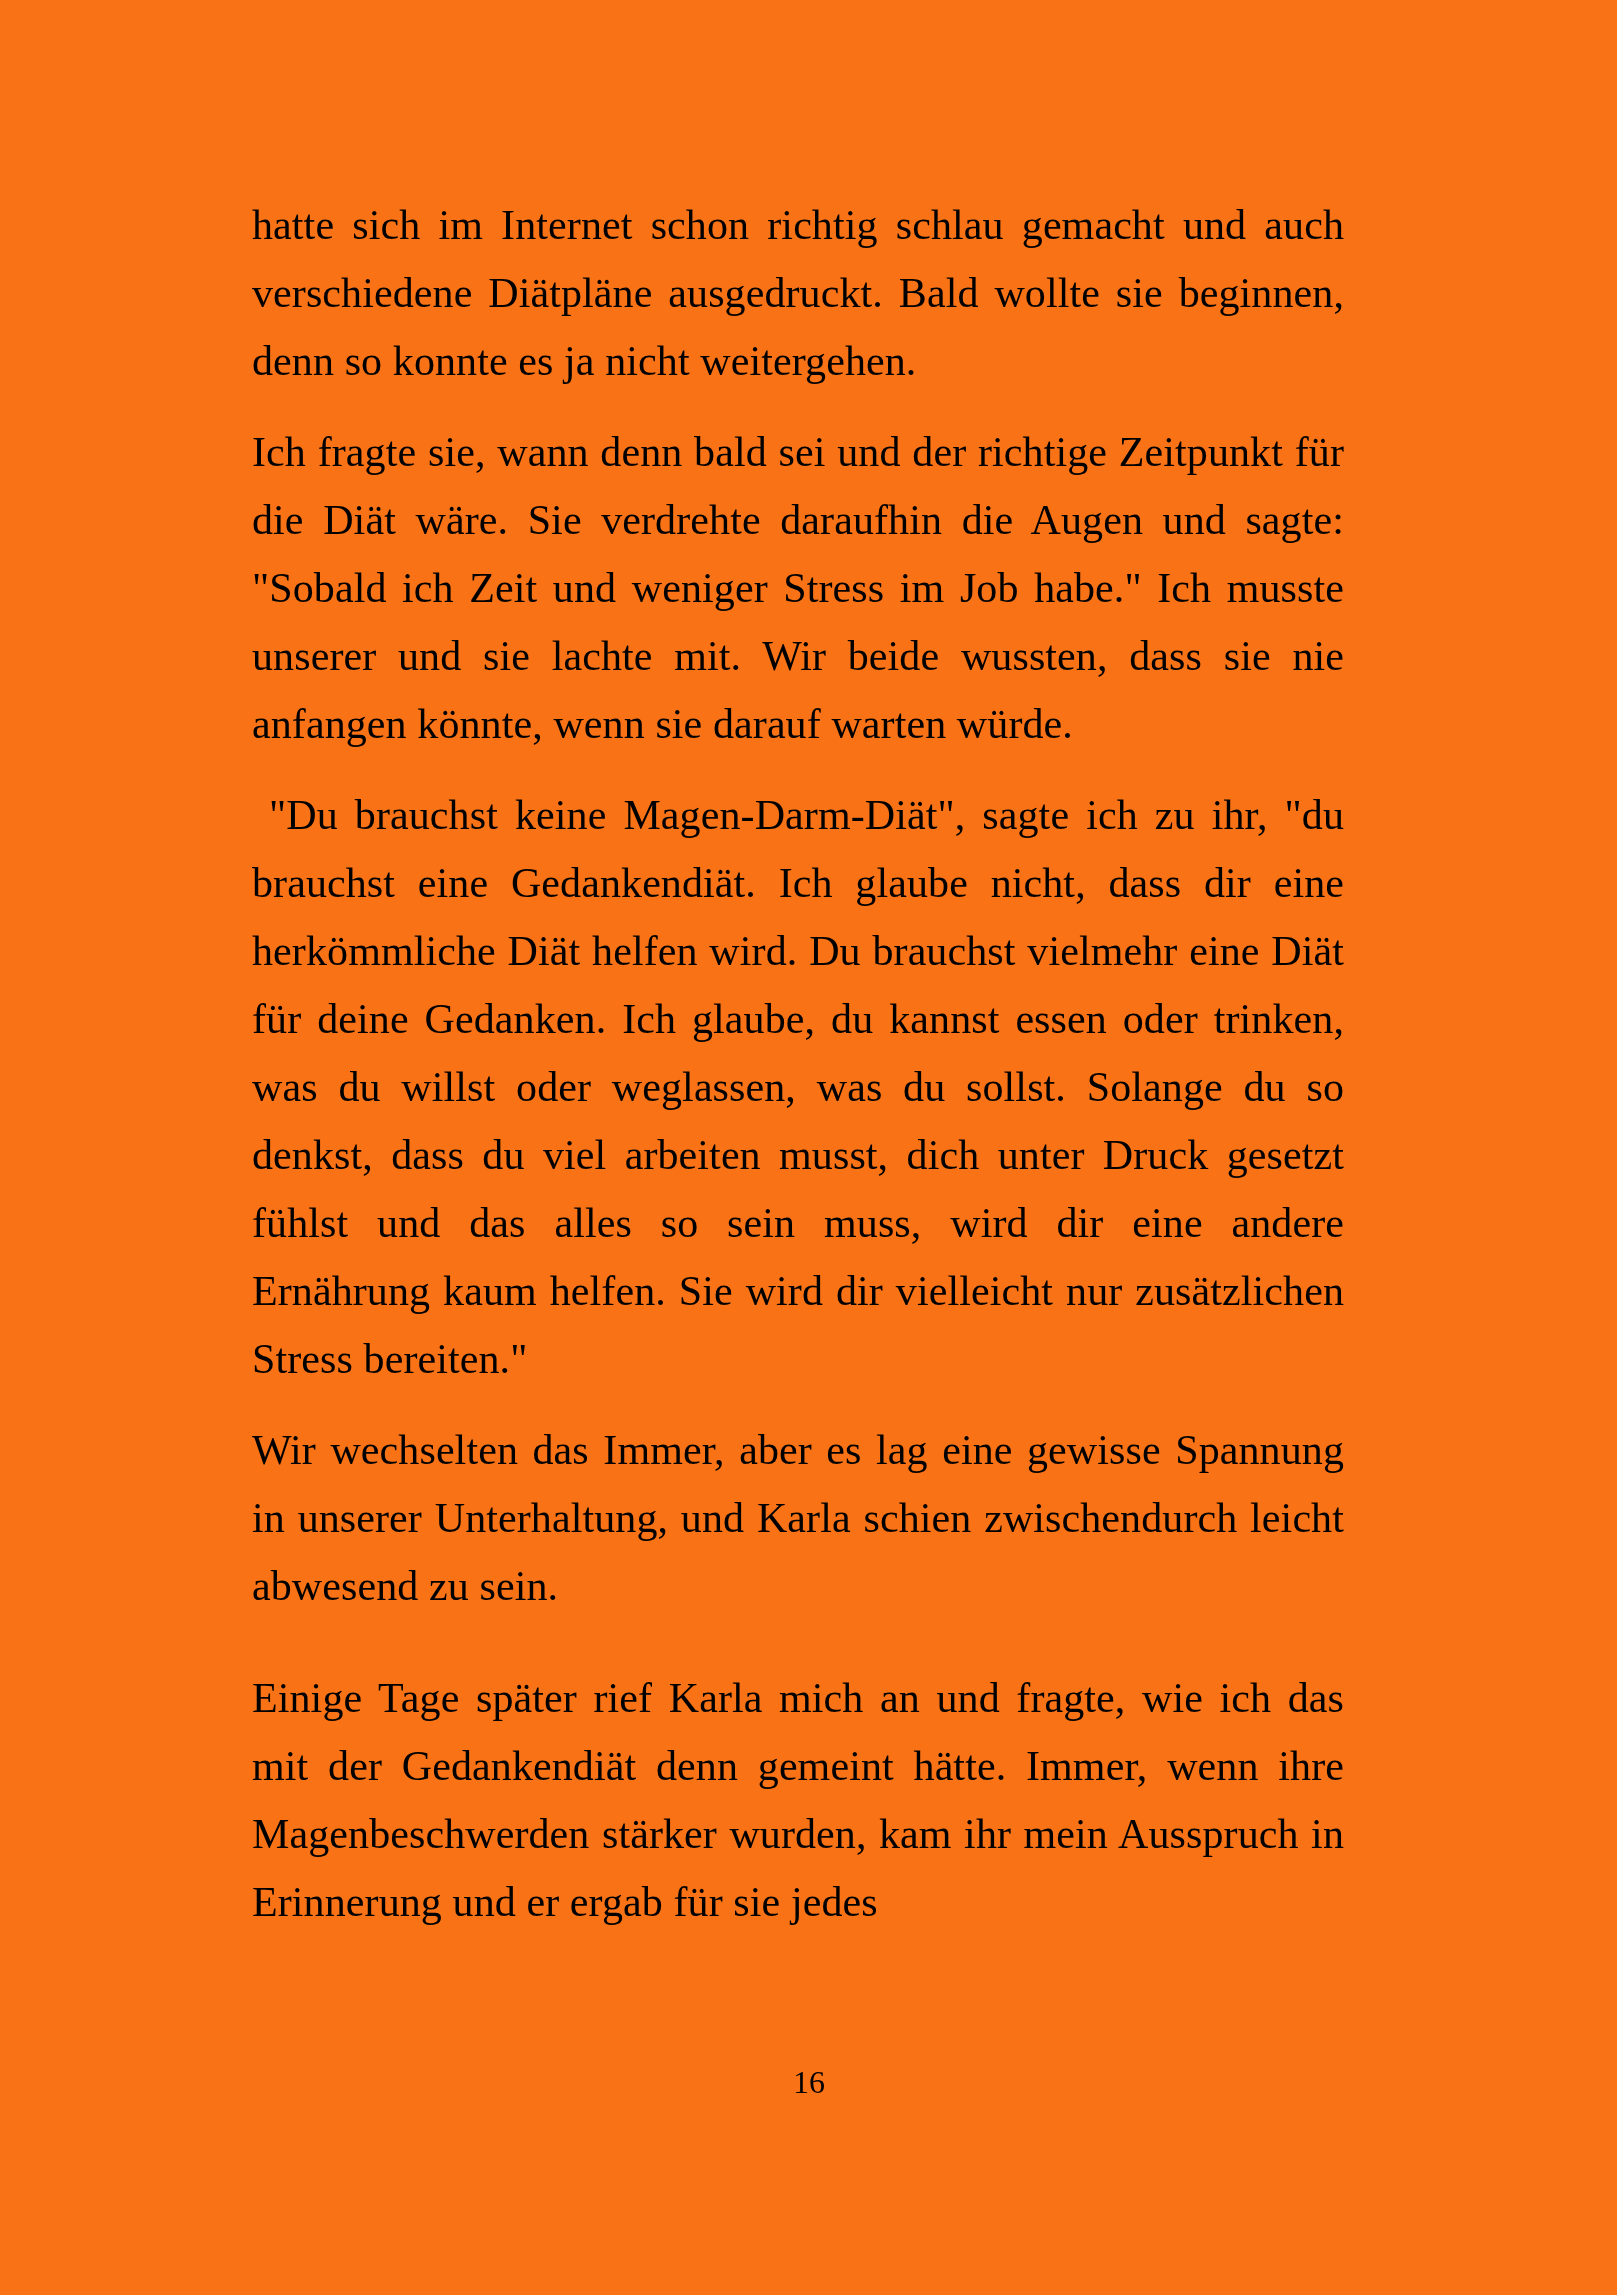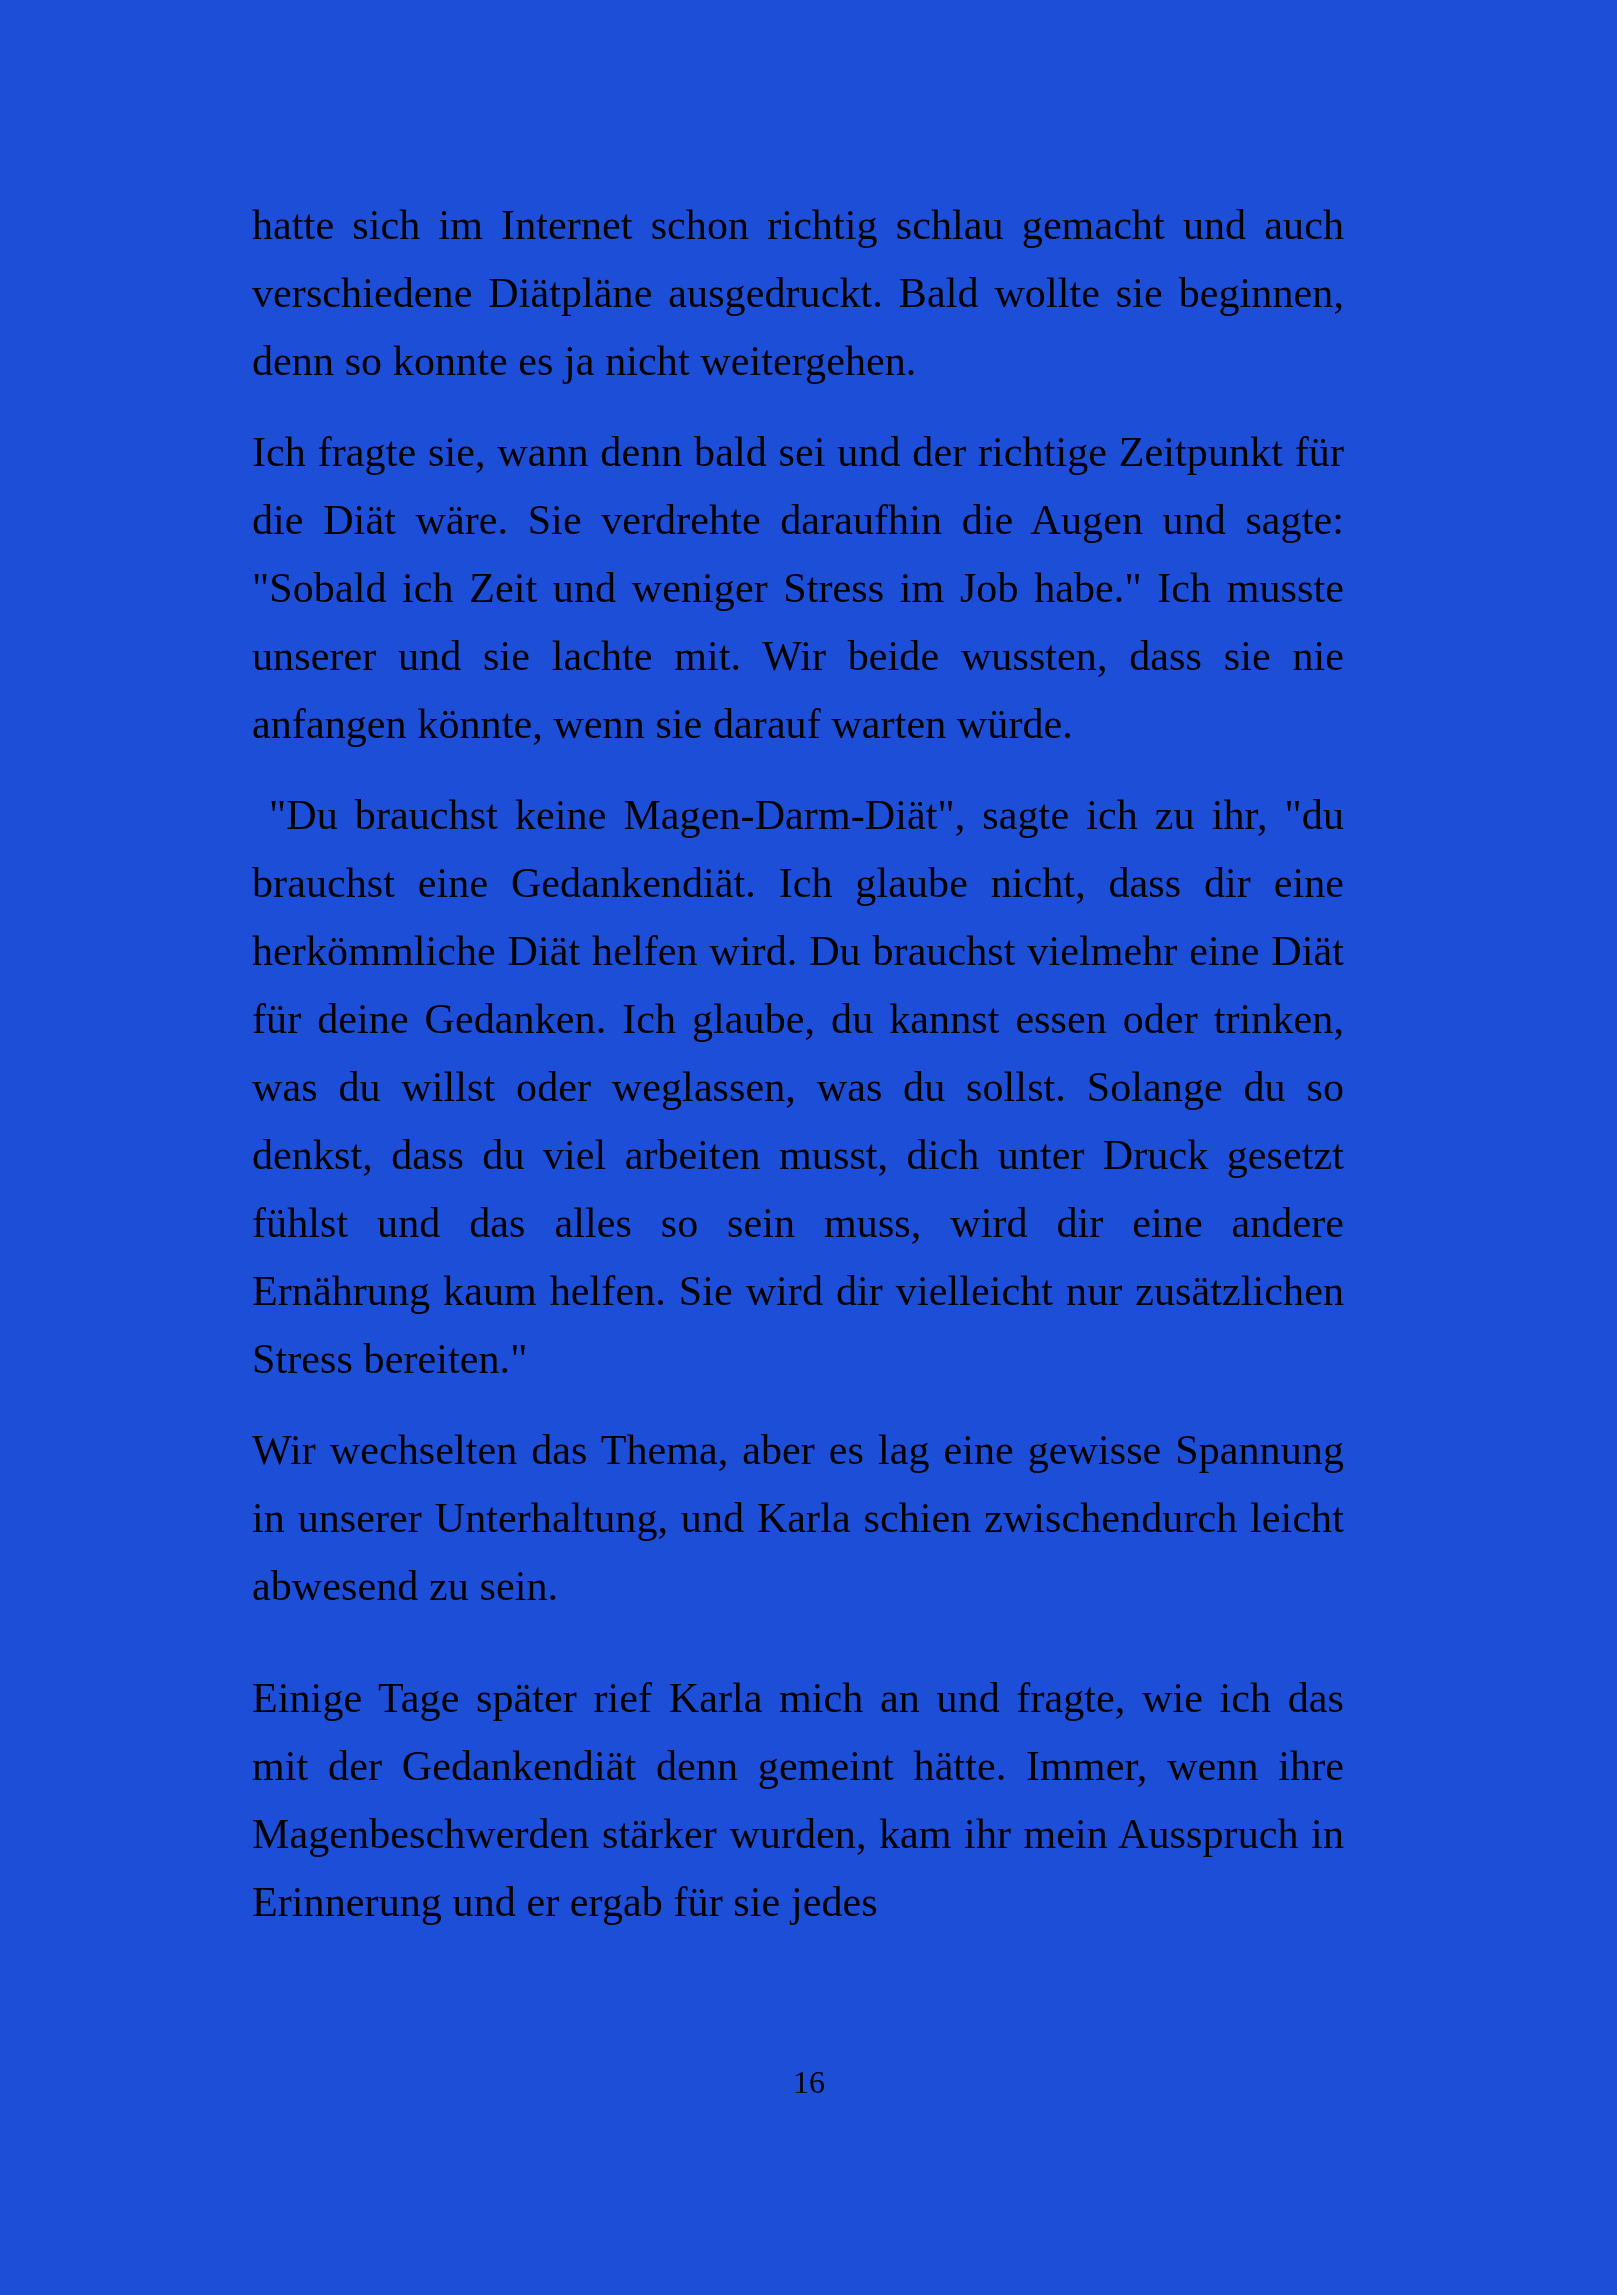--- a/index.html
+++ b/index.html
@@ -4,21 +4,21 @@
 <style>
   html, body {
     margin: 0;
     padding: 0;
     background: #ffffff;
   }
   .page {
     position: relative;
     width: 1618px;
     height: 2295px;
-    background: #1d4ed8;
+    background: #f97316;
     color: #000000;
     font-family: "Liberation Serif", "DejaVu Serif", serif;
     overflow: hidden;
   }
   .text-block {
     position: absolute;
     left: 252px;
     top: 191px;
     width: 1092px;
   }
@@ -45,18 +45,18 @@
   }
 </style>
 </head>
 <body>
 
 <div class="page">
   <div class="text-block">
     <p class="para">hatte sich im Internet schon richtig schlau gemacht und auch verschiedene Diätpläne ausgedruckt. Bald wollte sie beginnen, denn so konnte es ja nicht weitergehen.</p>
     <p class="para">Ich fragte sie, wann denn bald sei und der richtige Zeitpunkt für die Diät wäre. Sie verdrehte daraufhin die Augen und sagte: "Sobald ich Zeit und weniger Stress im Job habe." Ich musste unserer und sie lachte mit. Wir beide wussten, dass sie nie anfangen könnte, wenn sie darauf warten würde.</p>
     <p class="para"> "Du brauchst keine Magen-Darm-Diät", sagte ich zu ihr, "du brauchst eine Gedankendiät. Ich glaube nicht, dass dir eine herkömmliche Diät helfen wird. Du brauchst vielmehr eine Diät für deine Gedanken. Ich glaube, du kannst essen oder trinken, was du willst oder weglassen, was du sollst. Solange du so denkst, dass du viel arbeiten musst, dich unter Druck gesetzt fühlst und das alles so sein muss, wird dir eine andere Ernährung kaum helfen. Sie wird dir vielleicht nur zusätzlichen Stress bereiten."</p>
-    <p class="para">Wir wechselten das Thema, aber es lag eine gewisse Spannung in unserer Unterhaltung, und Karla schien zwischendurch leicht abwesend zu sein.</p>
+    <p class="para">Wir wechselten das Immer, aber es lag eine gewisse Spannung in unserer Unterhaltung, und Karla schien zwischendurch leicht abwesend zu sein.</p>
     <p class="para section-start">Einige Tage später rief Karla mich an und fragte, wie ich das mit der Gedankendiät denn gemeint hätte. Immer, wenn ihre Magenbeschwerden stärker wurden, kam ihr mein Ausspruch in Erinnerung und er ergab für sie jedes</p>
   </div>
   <div class="page-number">16</div>
 </div>
 
 
 </body></html>

